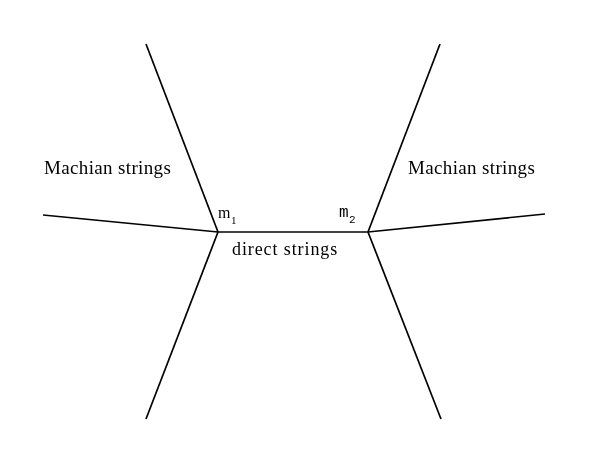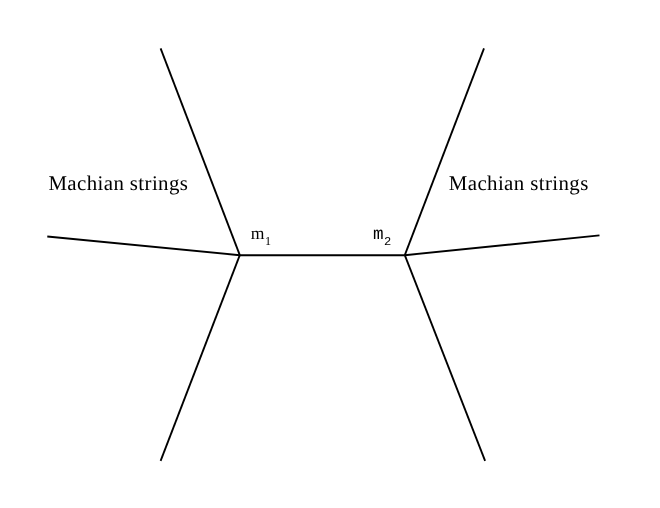--- a/index.html
+++ b/index.html
@@ -64,21 +64,21 @@
     font-size: 16px;
   }
   .mass-label .sub {
     font-size: 11px;
     vertical-align: sub;
     position: relative;
     top: 2px;
     left: 0.5px;
   }
   #label-mass-1 {
-    left: 228px;
+    left: 218px;
     top: 205px;
     text-align: right;
   }
   #label-mass-2 {
     left: 339px;
     top: 205px;
     font-family: Liberation Mono, monospace;
   }
 </style>
 </head>
@@ -101,18 +101,19 @@
     <path class="string-line" d="M 440 44 L 368 232"></path>
 
     <path class="string-line" d="M 441 419 L 368 232"></path>
 
   </svg>
 
   <div class="diagram-label label-machian" id="label-machian-left">Machian strings</div>
 
   <div class="diagram-label label-machian" id="label-machian-right">Machian strings</div>
 
+  <div class="diagram-label" id="label-direct-strings">direct  strings</div>
 
   <div class="diagram-label mass-label" id="label-mass-1"><span>m</span><span class="sub">1</span></div>
 
   <div class="diagram-label mass-label" id="label-mass-2"><span>m</span><span class="sub">2</span></div>
 
 </div>
 
 </body></html>

